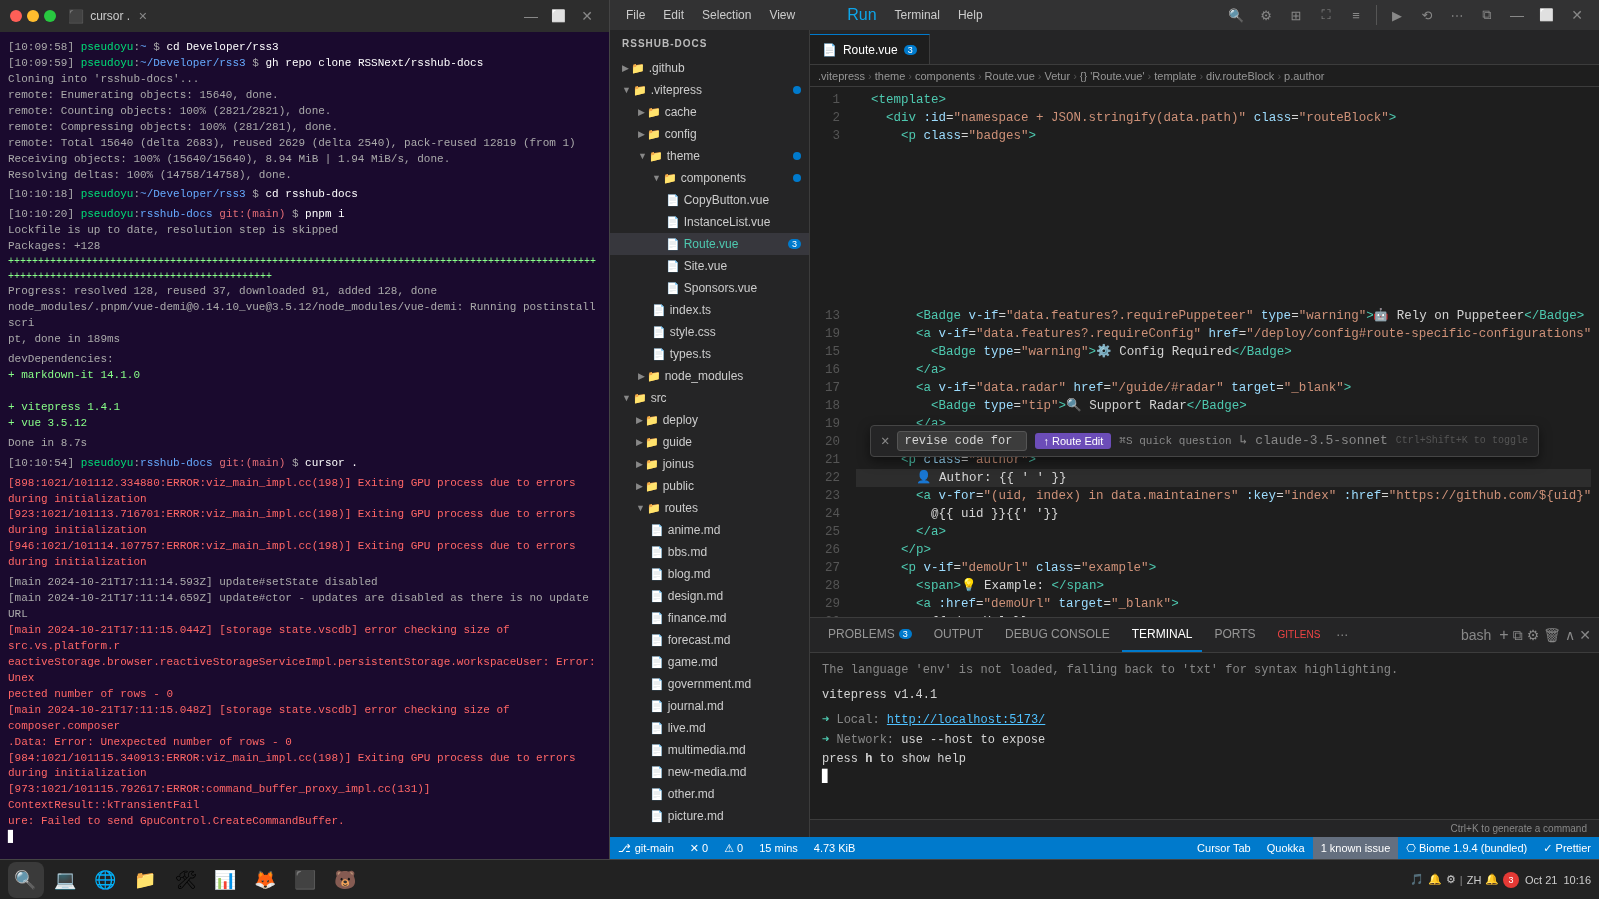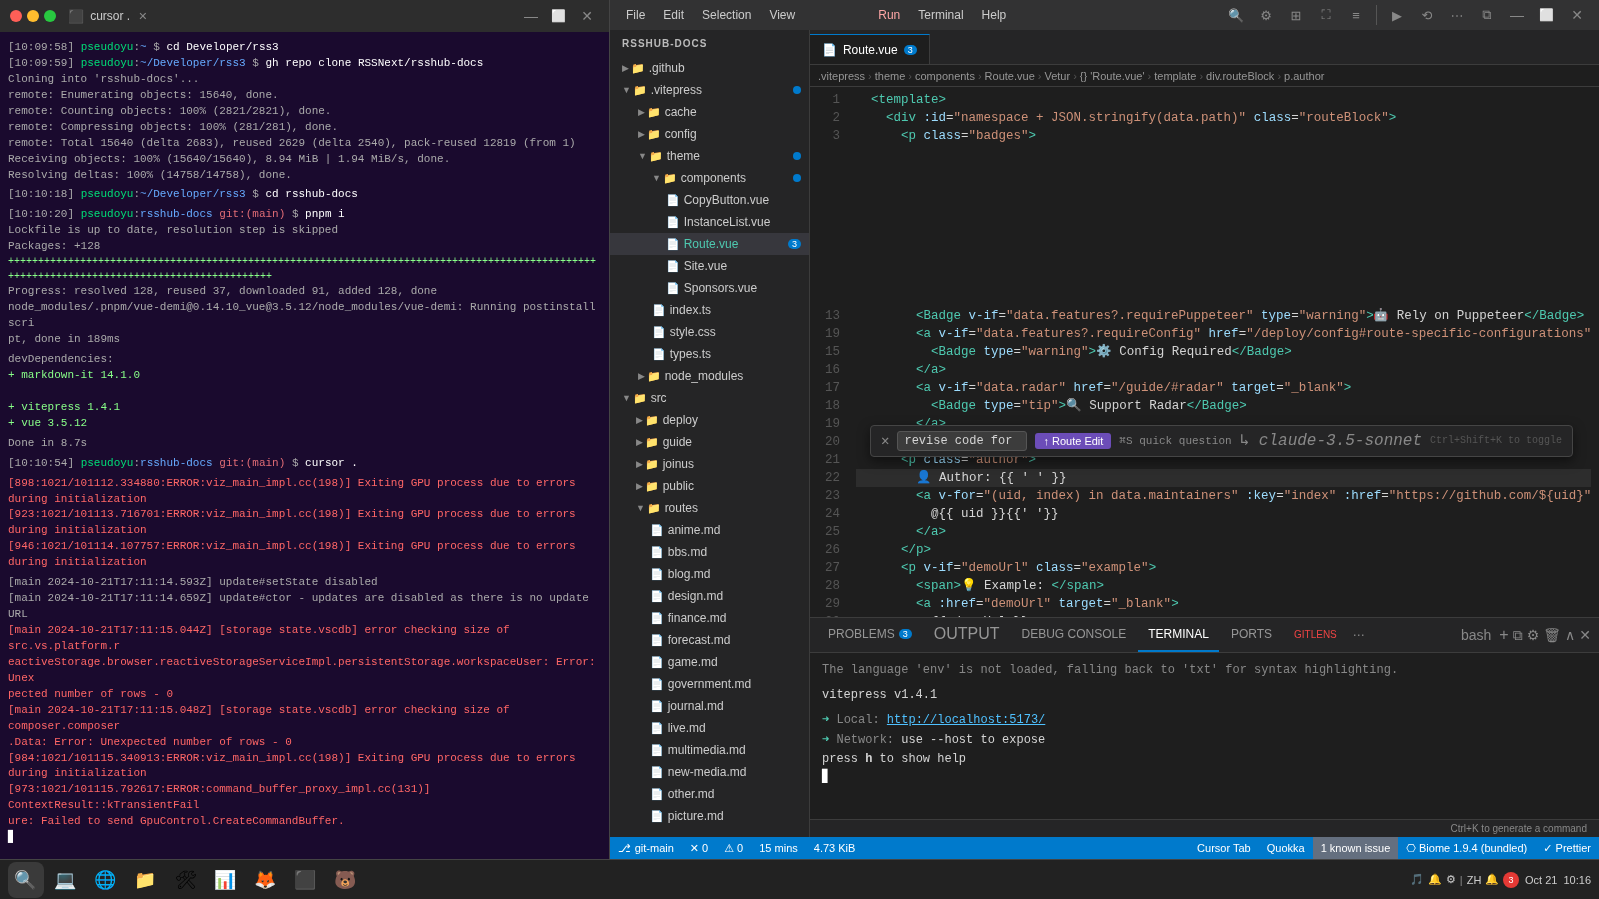--- a/index.html
+++ b/index.html
@@ -86,21 +86,21 @@
     </div>
 
     <div style="flex:1; display:flex; flex-direction:column; overflow:hidden;">
 
       <div style="height:30px; background:#323233; display:flex; align-items:center; padding:0 8px; gap:2px; flex-shrink:0;">
         <div style="color:#ccc; font-size:12px; padding:4px 8px; cursor:pointer; border-radius:3px;">File</div>
         <div style="color:#ccc; font-size:12px; padding:4px 8px; cursor:pointer; border-radius:3px;">Edit</div>
         <div style="color:#ccc; font-size:12px; padding:4px 8px; cursor:pointer; border-radius:3px;">Selection</div>
         <div style="color:#ccc; font-size:12px; padding:4px 8px; cursor:pointer; border-radius:3px;">View</div>
         <div style="color:#ccc; font-size:12px; padding:4px 8px; cursor:pointer; border-radius:3px;margin-top:43px;">Go</div>
-        <div style="color:#fca5a5; font-size:12px; padding:4px 8px; cursor:pointer; border-radius:3px;margin-left:31px;">Run</div>
+        <div style="color:#0ea5e9; font-size:16px; padding:4px 8px; cursor:pointer; border-radius:3px;">Run</div>
         <div style="color:#ccc; font-size:12px; padding:4px 8px; cursor:pointer; border-radius:3px;">Terminal</div>
         <div style="color:#ccc; font-size:12px; padding:4px 8px; cursor:pointer; border-radius:3px;">Help</div>
         <div style="margin-left:auto; display:flex; gap:2px;">
           <div style="width:28px;height:28px;display:flex;align-items:center;justify-content:center;color:#888;cursor:pointer;font-size:13px;">🔍</div>
           <div style="width:28px;height:28px;display:flex;align-items:center;justify-content:center;color:#888;cursor:pointer;font-size:13px;">⚙</div>
           <div style="width:28px;height:28px;display:flex;align-items:center;justify-content:center;color:#888;cursor:pointer;font-size:13px;">⊞</div>
           <div style="width:28px;height:28px;display:flex;align-items:center;justify-content:center;color:#888;cursor:pointer;font-size:13px;">⛶</div>
           <div style="width:28px;height:28px;display:flex;align-items:center;justify-content:center;color:#888;cursor:pointer;font-size:13px;">≡</div>
           <div style="width:1px; height:20px; background:#555; margin:4px 4px;"></div>
           <div style="width:28px;height:28px;display:flex;align-items:center;justify-content:center;color:#888;cursor:pointer;font-size:13px;">▶</div>
@@ -371,21 +371,21 @@
               <div style="white-space:pre;height:18px;"><span style="color:#d4d4d4;">        </span><span style="color:#4ec9b0;">&lt;/a&gt;</span></div>
               <div style="white-space:pre;height:18px;"><span style="color:#d4d4d4;">      </span><span style="color:#4ec9b0;">&lt;/p&gt;</span></div>
               <div style="white-space:pre;height:18px;"><span style="color:#d4d4d4;">      </span><span style="color:#4ec9b0;">&lt;p</span><span style="color:#9cdcfe;"> class</span><span style="color:#d4d4d4;">=</span><span style="color:#ce9178;">"author"</span><span style="color:#4ec9b0;">&gt;</span></div>
               <div style="white-space:pre;height:18px; background:#2d2d2d;"><span style="color:#d4d4d4;">        👤 Author: {{ ' ' }}</span></div>
 
               <div style="position:absolute; top:338px; left:60px; background:#252526; border:1px solid #454545; border-radius:4px; padding:5px 10px; display:flex; align-items:center; gap:8px; font-size:12px; color:#d4d4d4; z-index:10; box-shadow:0 4px 12px rgba(0,0,0,0.5); white-space:nowrap;">
                 <span style="color:#888;cursor:pointer;font-size:14px;">✕</span>
                 <input type="text" value="revise code for me" style="background: rgb(60, 60, 60); border: 1px solid rgb(85, 85, 85); border-radius: 3px; color: rgb(212, 212, 212); font-size: 12px; padding: 2px 6px; outline: none; width: 130px; font-family: &quot;Courier New&quot;, monospace;">
                 <button style="background:#6c4db8;color:white;border:none;border-radius:3px;padding:2px 8px;font-size:11px;cursor:pointer;">↑ Route Edit</button>
                 <span style="color:#888;font-size:11px;cursor:pointer;">⌘S quick question</span>
-                <span style="color:#888;font-size:16px;font-style:italic;">↳ claude-3.5-sonnet</span>
+                <span style="color:#888;font-size:13px;">↳ claude-3.5-sonnet</span>
                 <span style="color:#555;font-size:10px;">Ctrl+Shift+K to toggle</span>
               </div>
 
               <div style="white-space:pre;height:18px;overflow:hidden;"><span style="color:#d4d4d4;">        </span><span style="color:#4ec9b0;">&lt;a</span><span style="color:#9cdcfe;"> v-for</span><span style="color:#d4d4d4;">=</span><span style="color:#ce9178;">"(uid, index) in data.maintainers"</span><span style="color:#9cdcfe;"> :key</span><span style="color:#d4d4d4;">=</span><span style="color:#ce9178;">"index"</span><span style="color:#9cdcfe;"> :href</span><span style="color:#d4d4d4;">=</span><span style="color:#ce9178;">"https://github.com/${uid}"</span></div>
               <div style="white-space:pre;height:18px;"><span style="color:#d4d4d4;">          @{{ uid }}{{' '}}</span></div>
               <div style="white-space:pre;height:18px;"><span style="color:#d4d4d4;">        </span><span style="color:#4ec9b0;">&lt;/a&gt;</span></div>
               <div style="white-space:pre;height:18px;"><span style="color:#d4d4d4;">      </span><span style="color:#4ec9b0;">&lt;/p&gt;</span></div>
               <div style="white-space:pre;height:18px;overflow:hidden;"><span style="color:#d4d4d4;">      </span><span style="color:#4ec9b0;">&lt;p</span><span style="color:#9cdcfe;"> v-if</span><span style="color:#d4d4d4;">=</span><span style="color:#ce9178;">"demoUrl"</span><span style="color:#9cdcfe;"> class</span><span style="color:#d4d4d4;">=</span><span style="color:#ce9178;">"example"</span><span style="color:#4ec9b0;">&gt;</span></div>
               <div style="white-space:pre;height:18px;"><span style="color:#d4d4d4;">        </span><span style="color:#4ec9b0;">&lt;span&gt;</span><span style="color:#d4d4d4;">💡 Example: </span><span style="color:#4ec9b0;">&lt;/span&gt;</span></div>
               <div style="white-space:pre;height:18px;"><span style="color:#d4d4d4;">        </span><span style="color:#4ec9b0;">&lt;a</span><span style="color:#9cdcfe;"> :href</span><span style="color:#d4d4d4;">=</span><span style="color:#ce9178;">"demoUrl"</span><span style="color:#9cdcfe;"> target</span><span style="color:#d4d4d4;">=</span><span style="color:#ce9178;">"_blank"</span><span style="color:#4ec9b0;">&gt;</span></div>
@@ -394,21 +394,21 @@
             </div>
           </div>
 
           <div style="height:220px; background:#1e1e1e; border-top:1px solid #3c3c3c; display:flex; flex-direction:column; flex-shrink:0;">
 
             <div style="height:35px;background:#252526;display:flex;align-items:center;padding:0 8px;gap:2px;border-bottom:1px solid #3c3c3c;flex-shrink:0;">
               <div style="padding:4px 10px;font-size:12px;color:#969696;cursor:pointer;height:100%;display:flex;align-items:center;border-bottom:2px solid transparent;">
                 <span>PROBLEMS</span>
                 <span style="background:#007acc;color:white;font-size:9px;border-radius:10px;padding:0 4px;margin-left:4px;">3</span>
               </div>
-              <div style="padding:4px 10px;font-size:16px;color:#969696;cursor:pointer;height:100%;display:flex;align-items:center;border-bottom:2px solid transparent;">
+              <div style="padding:4px 10px;font-size:12px;color:#969696;cursor:pointer;height:100%;display:flex;align-items:center;border-bottom:2px solid transparent;">
                   <span>OUTPUT</span>
                 </div>
               <div style="padding:4px 10px;font-size:12px;color:#969696;cursor:pointer;height:100%;display:flex;align-items:center;border-bottom:2px solid transparent;">
                   <span>DEBUG CONSOLE</span>
                 </div>
               <div style="padding:4px 10px;font-size:12px;color:#fff;cursor:pointer;height:100%;display:flex;align-items:center;border-bottom:2px solid #007acc;">
                   <span>TERMINAL</span>
                 </div>
               <div style="padding:4px 10px;font-size:12px;color:#969696;cursor:pointer;height:100%;display:flex;align-items:center;border-bottom:2px solid transparent;">
                   <span>PORTS</span>

